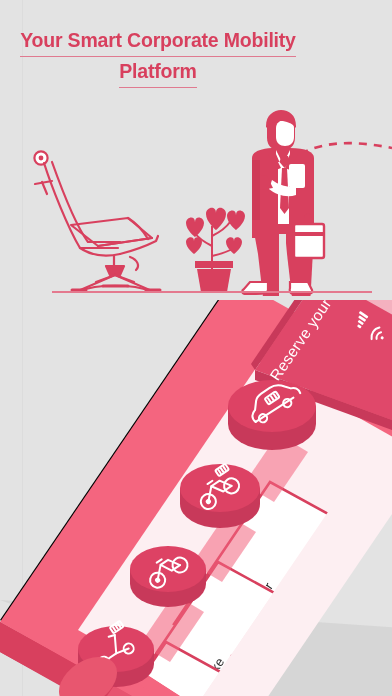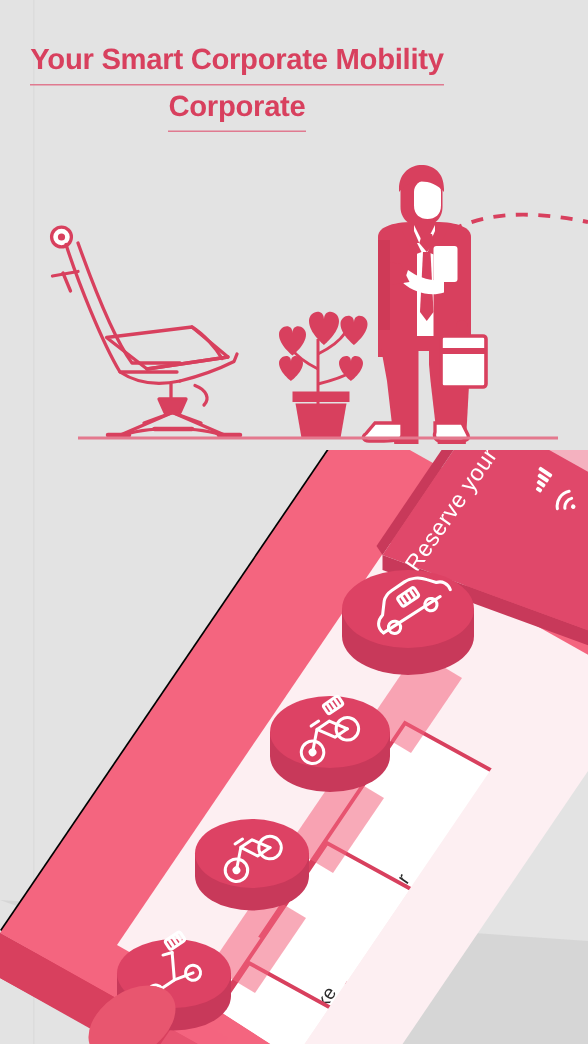--- a/index.html
+++ b/index.html
@@ -47,21 +47,21 @@
 </style>
 </head>
 <body>
 
 <div class="stage">
 
   <div class="edge-line"></div>
 
   <div class="headline">
     <div><span class="ln">Your Smart Corporate Mobility</span></div>
-    <div><span class="ln">Corporate</span></div>
+    <div><span class="ln">Platform</span></div>
   </div>
 
   <div class="illus">
     <svg width="392" height="200" viewBox="0 0 392 200" xmlns="http://www.w3.org/2000/svg">
 
       <g>
         <path d="M288 66 C 316 44, 352 44, 392 52" fill="none" stroke="#d8405e" stroke-width="2.6" stroke-dasharray="8 7" stroke-linecap="butt"></path>
       </g>
 
       <g fill="none" stroke="#d8405e" stroke-width="2.2" stroke-linecap="round" stroke-linejoin="round">

